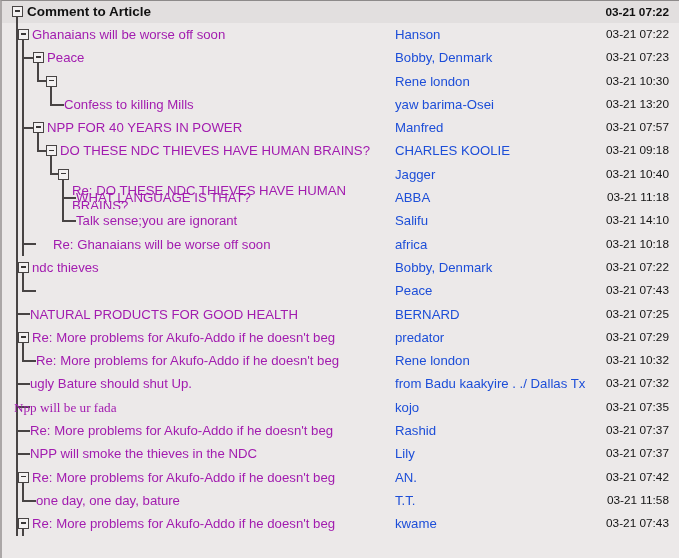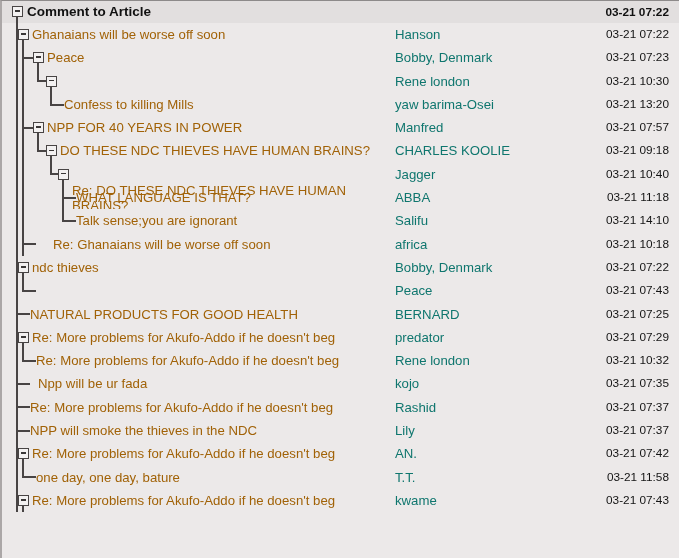--- a/index.html
+++ b/index.html
@@ -17,27 +17,27 @@
   .hline{position:absolute;height:2px;background:#484444;z-index:1;}
   .box{
     position:absolute;width:11px;height:11px;box-sizing:border-box;
     background:#F3F1F1;border:1.5px solid #484444;z-index:3;cursor:pointer;
   }
   .box::after{content:"";display:block;width:5px;height:1.6px;background:#3a3737;margin:3.1px auto 0;}
   .hdr .box{left:9.5px;top:5px;}
   .hdr .vline{left:14px;top:15px;bottom:0;}
   .title{
     position:absolute;top:0;height:23.3px;line-height:23.3px;z-index:2;
-    font-size:13.2px;color:#a16207;white-space:nowrap;cursor:pointer;text-decoration:none;
+    font-size:13.2px;color:#a21caf;white-space:nowrap;cursor:pointer;text-decoration:none;
   }
   .title.wrap{
     height:auto;max-height:26px;overflow:hidden;line-height:15.4px;top:20px;
     white-space:normal;width:324px;
   }
-  .author{position:absolute;left:393px;top:0;line-height:23.3px;font-size:13.2px;color:#0f766e;white-space:nowrap;z-index:2;}
+  .author{position:absolute;left:393px;top:0;line-height:23.3px;font-size:13.2px;color:#1d4ed8;white-space:nowrap;z-index:2;}
   .time{position:absolute;right:10px;top:0;line-height:23.3px;font-size:11.8px;color:#141414;z-index:2;}
 </style>
 </head>
 <body>
 
 <div class="screen">
   <div class="hdr">
     <div class="box"></div>
     <div class="vline"></div>
     <div class="hdr-title">Comment to Article</div>
@@ -176,21 +176,28 @@
         <div class="vline" style="left: 14px; top: 0px; bottom: 0px;"></div>
         <div class="vline" style="left: 20px; top: 0px; height: 12.6px;"></div>
         <div class="hline" style="left: 20px; top: 10.7px; width: 14px;"></div>
         <div class="title" style="left: 34px;">Re: More problems for Akufo-Addo if he doesn't beg</div>
         <div class="author">Rene london</div>
         <div class="time">03-21 10:32</div>
       </div>
       <div class="row">
         <div class="vline" style="left: 14px; top: 0px; height: 23.3px;"></div>
         <div class="hline" style="left: 14px; top: 10.7px; width: 14px;"></div>
-        <div class="title" style="left: 36px;">Npp will be ur fada</div>
+        <div class="title" style="left: 28px;">ugly Bature should shut Up.</div>
+        <div class="author">from Badu kaakyire . ./ Dallas Tx</div>
+        <div class="time">03-21 07:32</div>
+      </div>
+      <div class="row">
+        <div class="vline" style="left: 14px; top: 0px; height: 23.3px;"></div>
+        <div class="hline" style="left: 14px; top: 10.7px; width: 14px;"></div>
+        <div class="title" style="left: 12px; font-family: Liberation Serif, serif;">Npp will be ur fada</div>
         <div class="author">kojo</div>
         <div class="time">03-21 07:35</div>
       </div>
       <div class="row">
         <div class="vline" style="left: 14px; top: 0px; height: 23.3px;"></div>
         <div class="hline" style="left: 14px; top: 10.7px; width: 14px;"></div>
         <div class="title" style="left: 28px;">Re: More problems for Akufo-Addo if he doesn't beg</div>
         <div class="author">Rashid</div>
         <div class="time">03-21 07:37</div>
       </div>

